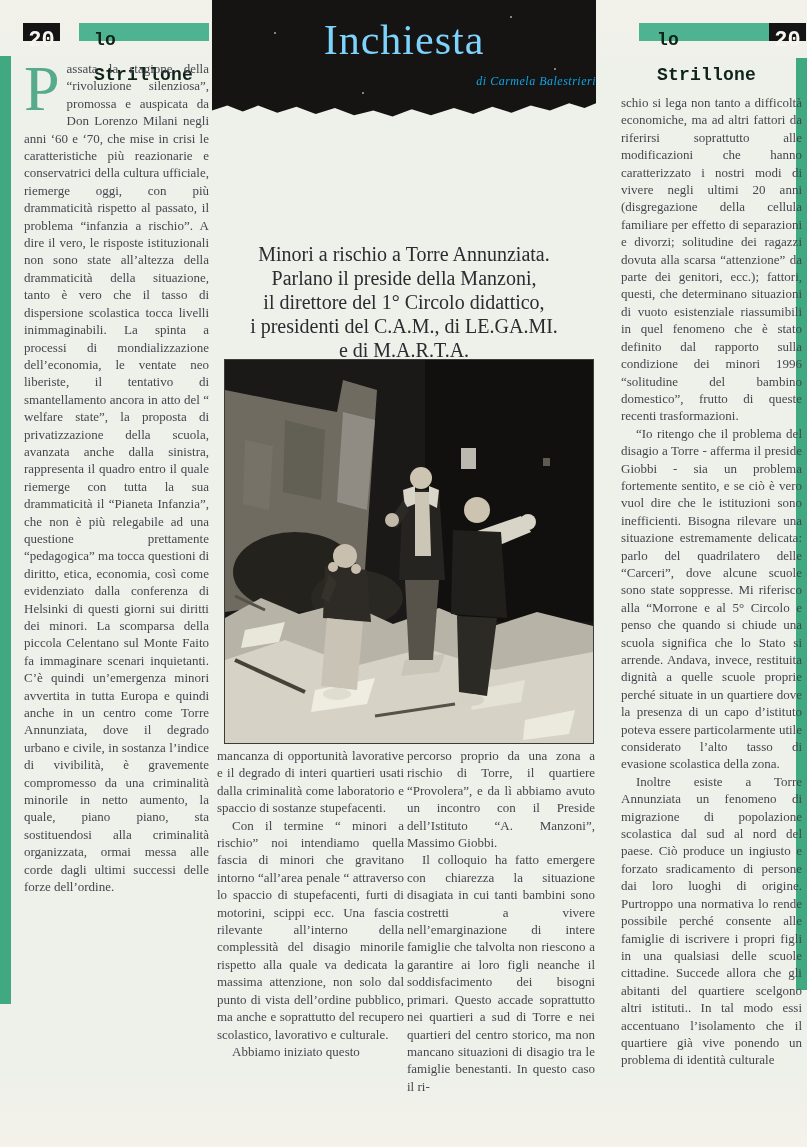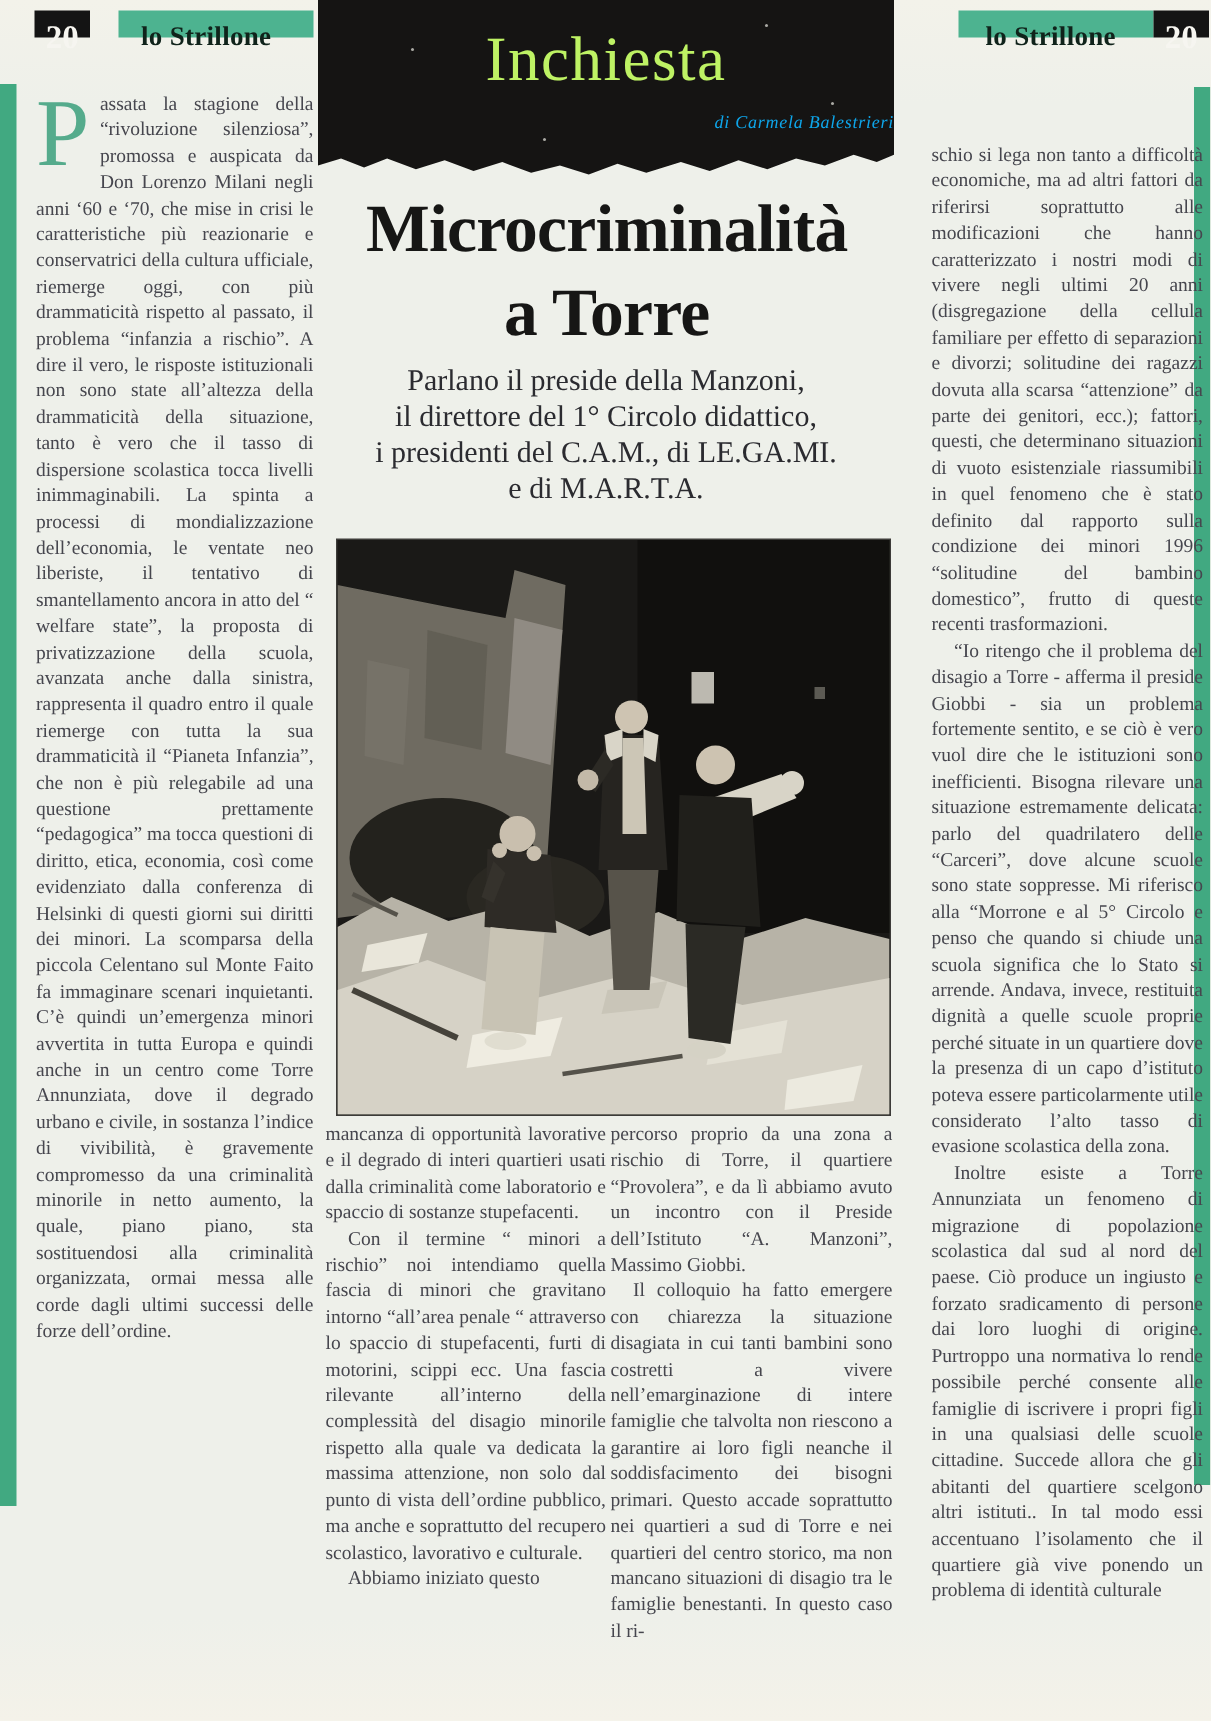--- a/index.html
+++ b/index.html
@@ -11,42 +11,42 @@
   .page{
     position:relative; width:807px; height:1147px;
     background:linear-gradient(180deg,#f3f2ea 0%,#eef0ea 6%,#eef0ea 94%,#f4f2e9 100%);
     overflow:hidden;
   }
   
   .vbar{ position:absolute; width:11px; background:#41a981; }
   .vbar-left{ left:0; top:56px; height:948px; }
   .vbar-right{ left:796px; top:58px; height:932px; }
   
-  .corner{ position:absolute; top:7px; height:18px; display:flex; }
+  .corner{ position:absolute; top:23px; height:18px; display:flex;font-family:Liberation Mono, monospace; }
   .corner-left{ left:23px; }
   .corner-right{ left:620px; }
   .corner .num{
     width:37px; background:#141414; color:#f6f5f0;
     font-weight:bold; font-size:22px; line-height:35px; text-align:center;
   }
   .corner .mag{
     width:130px; background:#4db390; color:#10231b;
     font-weight:bold; font-size:18px; line-height:35px; padding-left:15px;
     letter-spacing:.2px;
     margin-left:19px;
   }
   .corner-right .mag{ padding-left:18px; }
   
   .banner{
     position:absolute; left:212px; top:0; width:384px; height:120px;
     background:#151413; text-align:center;
     clip-path:polygon(0 0,100% 0,100% 86%,97% 90%,93% 86%,88% 92%,83% 88%,78% 94%,73% 89%,68% 95%,63% 90%,57% 96%,52% 91%,47% 97%,42% 92%,37% 96%,32% 90%,27% 95%,22% 89%,17% 94%,12% 88%,8% 93%,4% 88%,0 92%);
   }
   .banner .section{
-    color:#bef264; font-size:42px; letter-spacing:1px; padding-top:16px;
+    color:#7dd3fc; font-size:42px; letter-spacing:1px; padding-top:16px;
   }
   .banner .byline{
     color:#0ea5e9; font-style:italic; font-size:12px; margin-top:10px; letter-spacing:.5px;text-align:right;
   }
   .speck{ position:absolute; width:2px; height:2px; background:#cfcfc8; border-radius:50%; opacity:.8; }
   
   .headline{ position:absolute; left:212px; top:124px; width:385px; text-align:center; color:#161615; }
   .headline .h1{ font-weight:bold; font-size:45px; line-height:56px; letter-spacing:-.5px; }
   .subhead{ position:absolute; left:208px; top:242px; width:392px; text-align:center;
     font-size:20px; line-height:24px; color:#2b2b30; }
@@ -93,26 +93,23 @@
 
   <div class="banner">
     <div class="section">Inchiesta</div>
     <div class="byline">di Carmela Balestrieri</div>
     <div class="speck" style="left:62px;top:32px"></div>
     <div class="speck" style="left:298px;top:16px"></div>
     <div class="speck" style="left:342px;top:68px"></div>
     <div class="speck" style="left:150px;top:92px"></div>
   </div>
 
-  <div class="headline">
-    <div class="h1">Microcriminalità</div>
-    <div class="h1">a Torre</div>
-  </div>
 
   <div class="subhead">
+    <div>Minori a rischio a Torre Annunziata.</div>
     <div>Parlano il preside della Manzoni,</div>
     <div>il direttore del 1° Circolo didattico,</div>
     <div>i presidenti del C.A.M., di LE.GA.MI.</div>
     <div>e di M.A.R.T.A.</div>
   </div>
 
   <div class="photo">
     <svg viewBox="0 0 368 383" preserveAspectRatio="none">
       <rect width="368" height="383" fill="#1a1917"></rect>
       <rect x="200" y="0" width="168" height="262" fill="#11100e"></rect>

